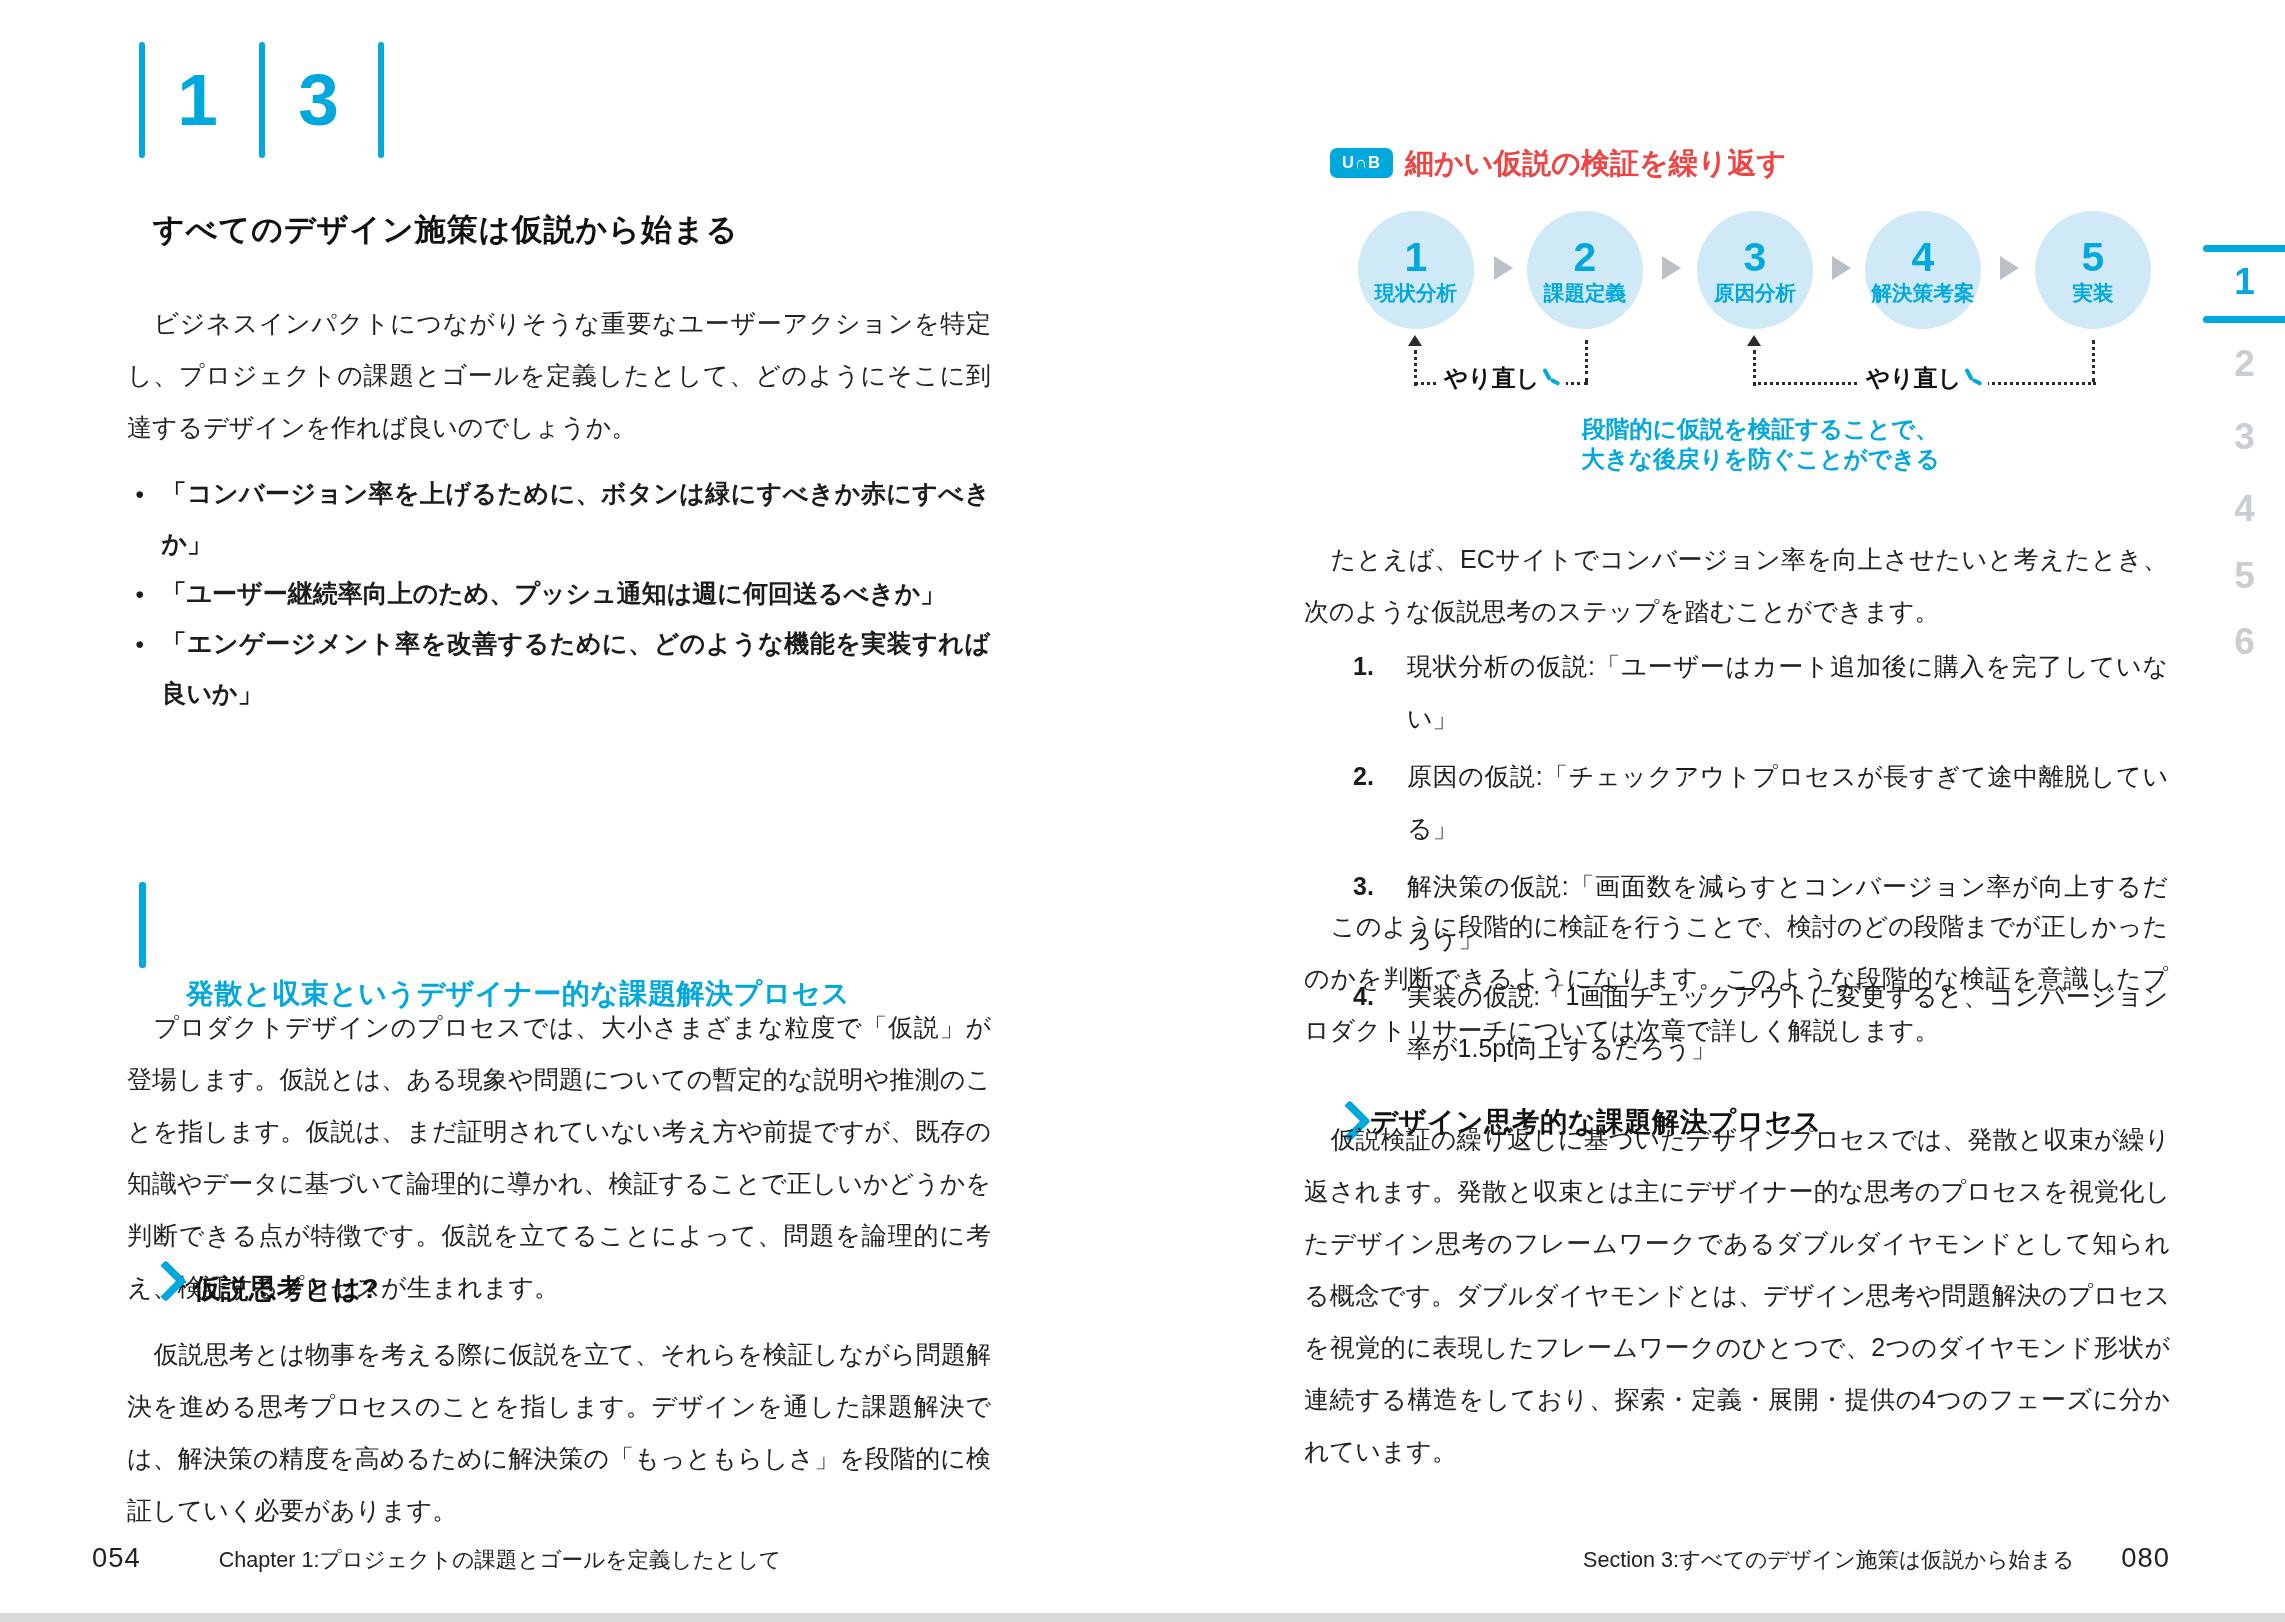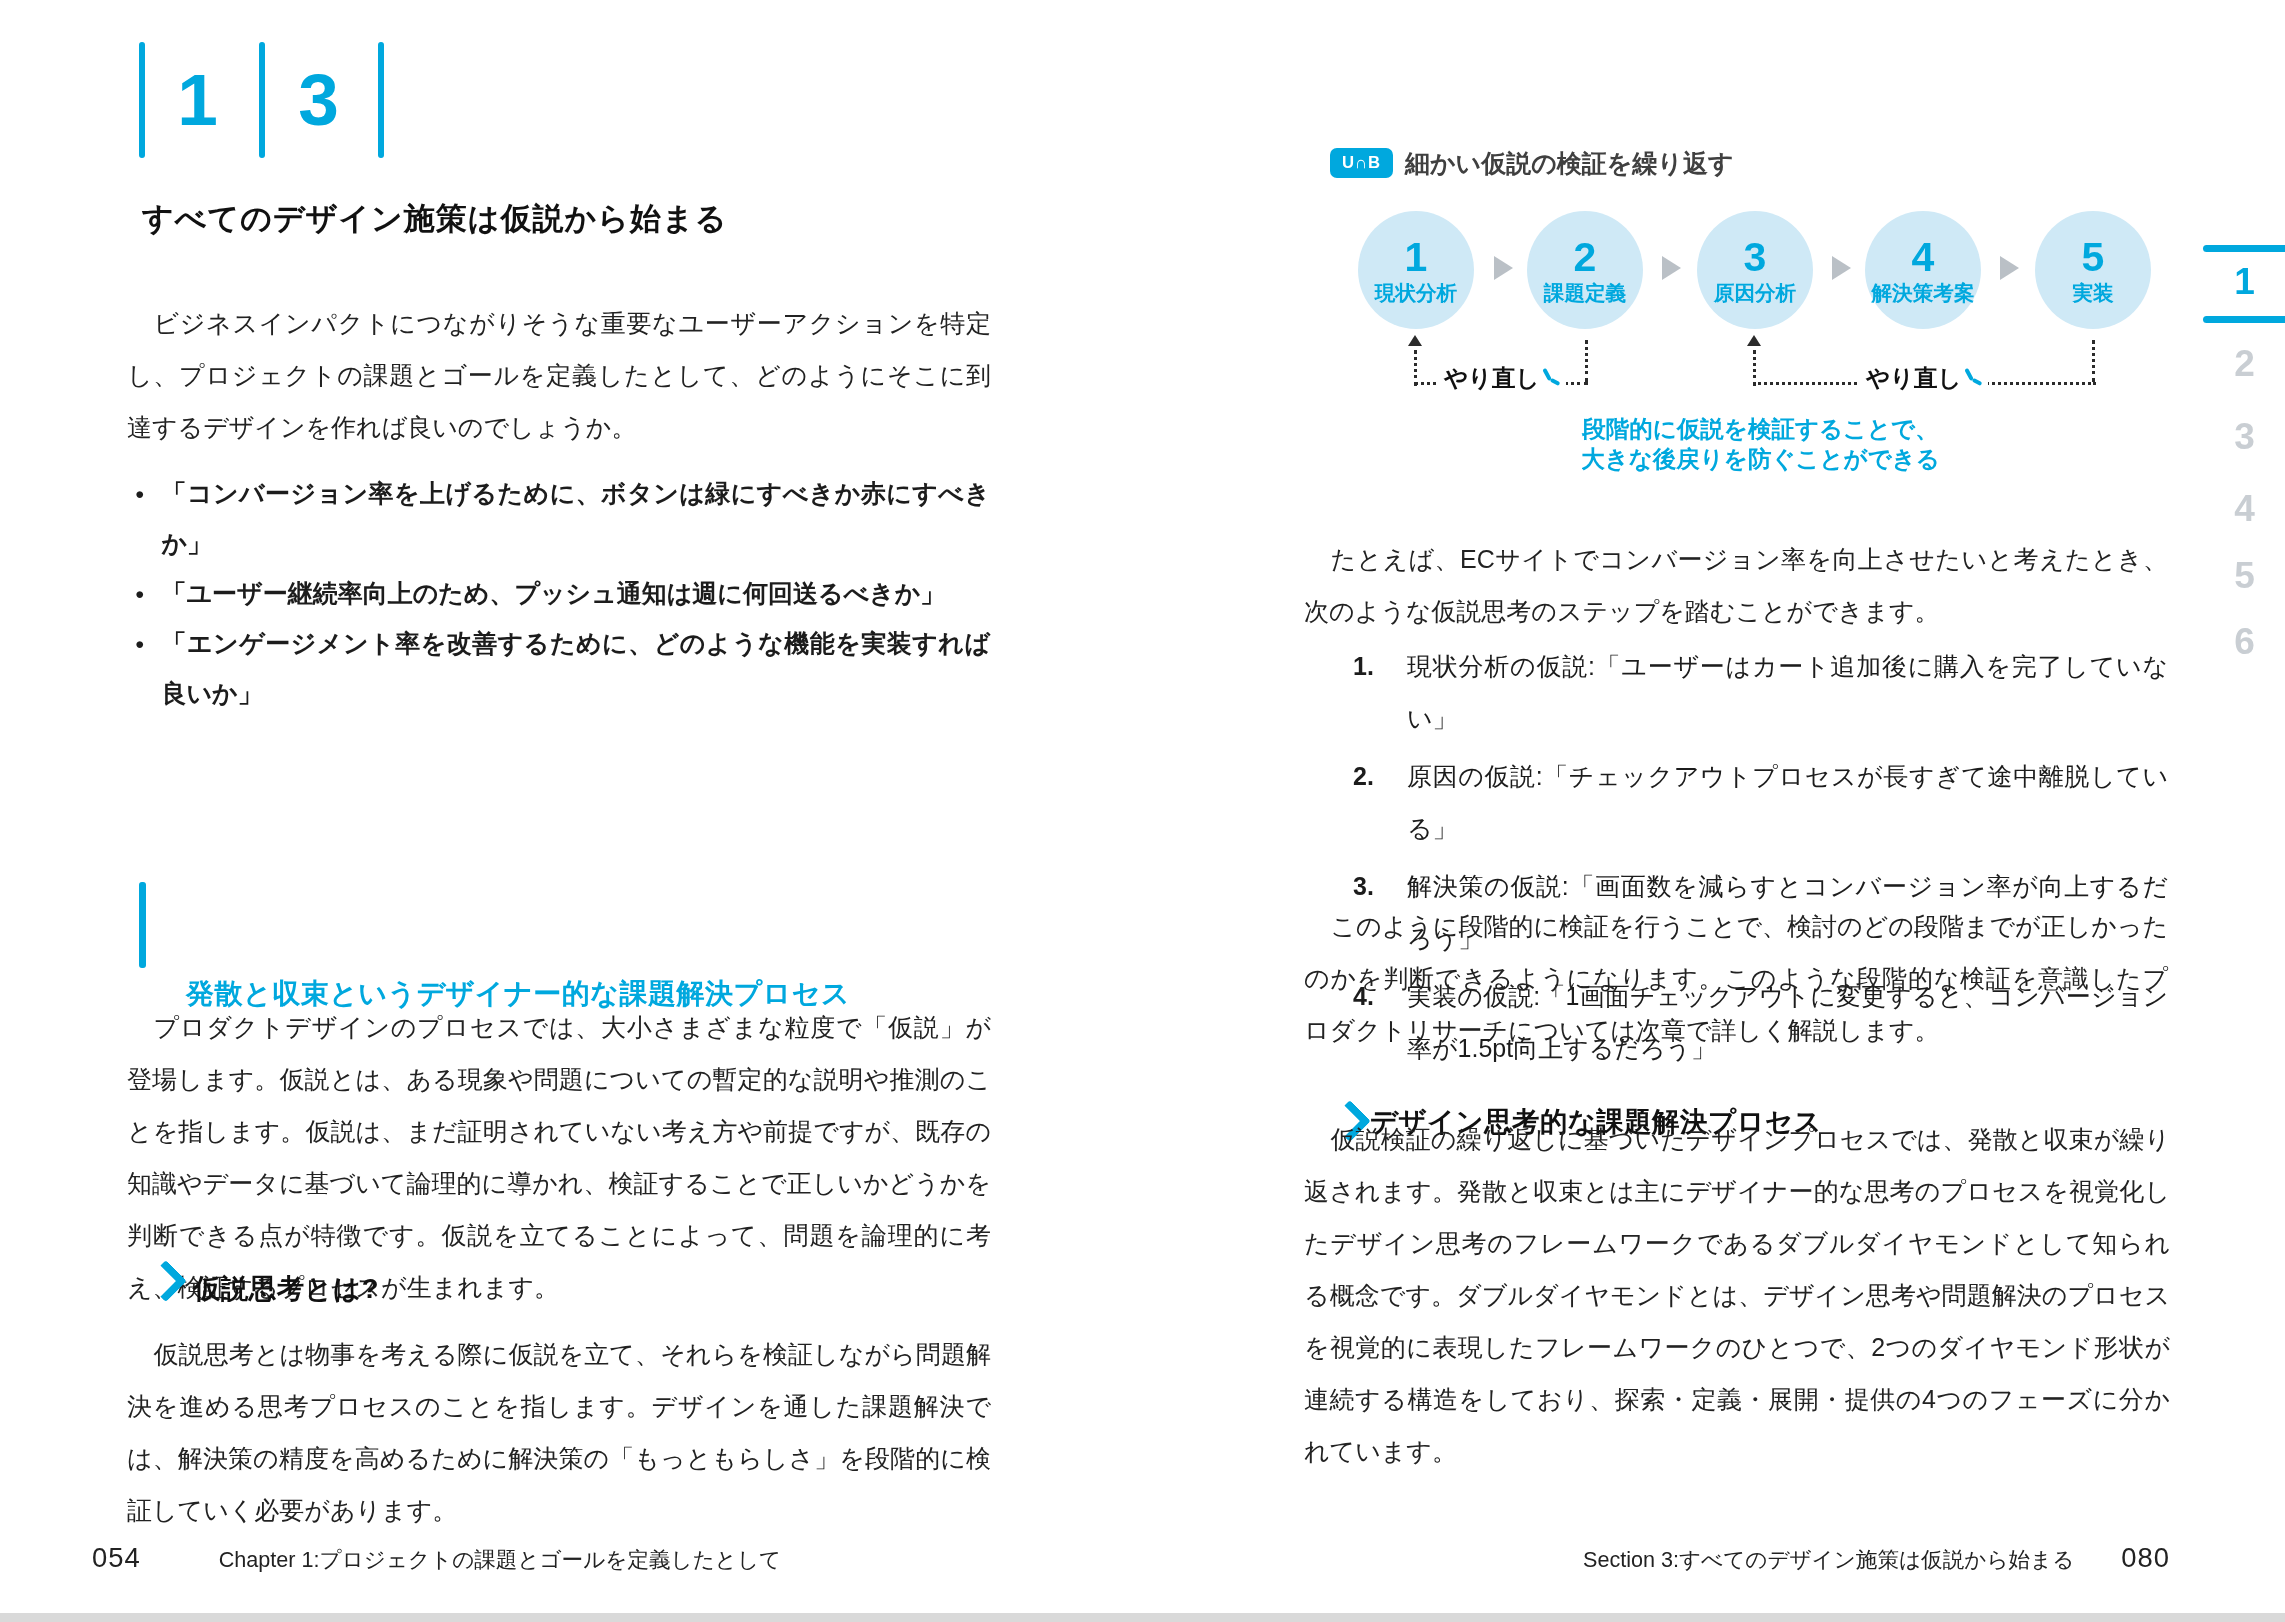--- a/index.html
+++ b/index.html
@@ -27,21 +27,21 @@
   .chev{position:absolute;width:21.6px;height:21.6px;border-top:8.8px solid #00A8DE;border-right:8.8px solid #00A8DE;
     border-radius:3.9px;transform:rotate(45deg);}
   .sub-heading{position:absolute;font-size:27.4px;line-height:39px;font-weight:800;color:#111;letter-spacing:0.5px;}
   
   .footer{position:absolute;display:flex;align-items:baseline;}
   .page-num{font-size:27.4px;line-height:29px;color:#222;letter-spacing:1px;text-align:right;}
   .footer-text{font-size:21.6px;line-height:27.4px;color:#222;}
   
   .fig-badge{position:absolute;width:63px;height:30px;border-radius:6.9px;background:#00A8DE;color:#fff;
     font-size:16.7px;font-weight:800;letter-spacing:1px;display:flex;align-items:center;justify-content:center;}
-  .fig-label{position:absolute;font-size:25px;line-height:30px;font-weight:800;color:#404040;}
+  .fig-label{position:absolute;font-size:29px;line-height:30px;font-weight:800;color:#ef4444;}
   .step-circle{position:absolute;width:116px;height:118px;border-radius:50%;background:#CFE9F6;
     display:flex;flex-direction:column;align-items:center;justify-content:center;color:#00A8DE;}
   .step-num{font-size:41px;line-height:43px;font-weight:800;}
   .step-label{font-size:20.6px;line-height:23.5px;font-weight:800;margin-top:2px;}
   .step-arrow{position:absolute;width:0;height:0;border-top:12.7px solid transparent;
     border-bottom:12.7px solid transparent;border-left:19.6px solid #BAC0C6;}
   .dot-v{position:absolute;width:0;border-left:3.9px dotted #2b2b2b;}
   .dot-h{position:absolute;height:0;border-top:3.9px dotted #2b2b2b;}
   .arrow-up{position:absolute;width:0;height:0;border-left:7.8px solid transparent;
     border-right:7.8px solid transparent;border-bottom:11.8px solid #2b2b2b;}
@@ -67,21 +67,21 @@
 <body>
 
 <div id="canvas">
 
   <div class="vbar" style="left:139px;top:42px;"></div>
   <div class="marker-num" style="left:165px;top:63px;">1</div>
   <div class="vbar" style="left:259px;top:42px;"></div>
   <div class="marker-num" style="left:286px;top:63px;">3</div>
   <div class="vbar" style="left:378px;top:42px;"></div>
 
-  <h1 class="page-title" style="left:141px;top:198px;margin:1px;">すべてのデザイン施策は仮説から始まる</h1>
+  <h1 class="page-title" style="left:141px;top:198px;margin:12px;">すべてのデザイン施策は仮説から始まる</h1>
 
   <p class="para indent" style="left:127px;top:297px;margin:0;">ビジネスインパクトにつながりそうな重要なユーザーアクションを特定し、プロジェクトの課題とゴールを定義したとして、どのようにそこに到達するデザインを作れば良いのでしょうか。</p>
 
   <div class="bullet-list" style="left:135px;top:468px;">
       <div class="bullet-item"><span class="li-marker">●</span><span class="li-text">「コンバージョン率を上げるために、ボタンは緑にすべきか赤にすべきか」</span></div>
       <div class="bullet-item"><span class="li-marker">●</span><span class="li-text">「ユーザー継続率向上のため、プッシュ通知は週に何回送るべきか」</span></div>
       <div class="bullet-item"><span class="li-marker">●</span><span class="li-text">「エンゲージメント率を改善するために、どのような機能を実装すれば良いか」</span></div>
     </div>
 
 

